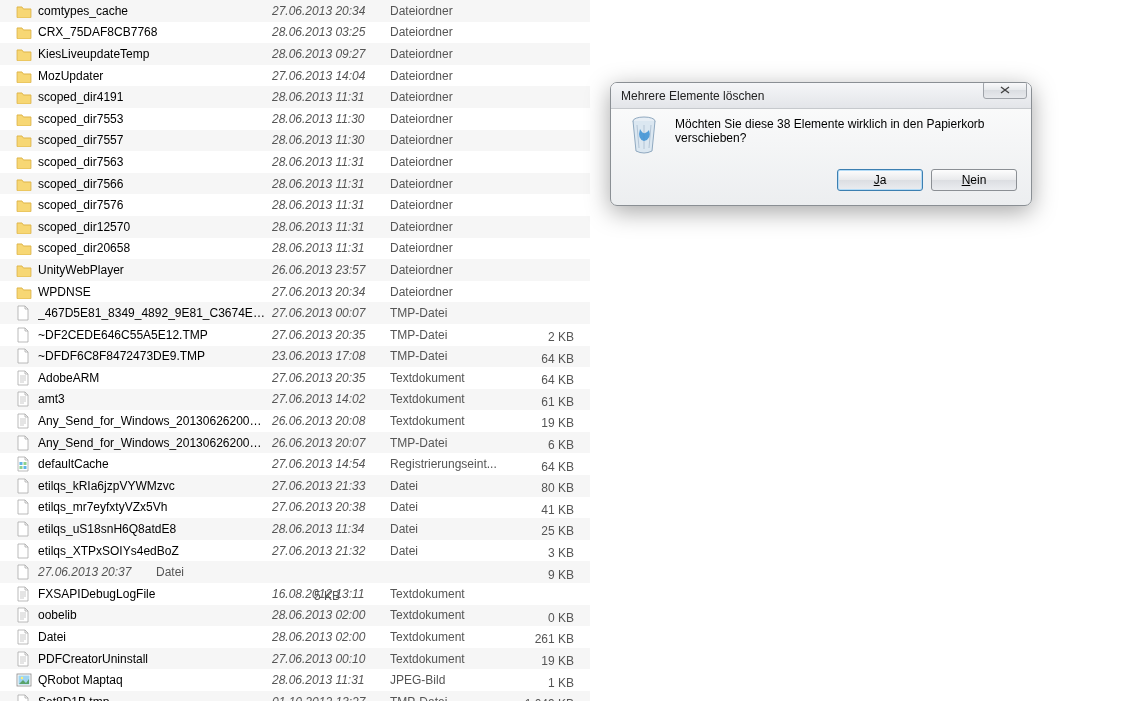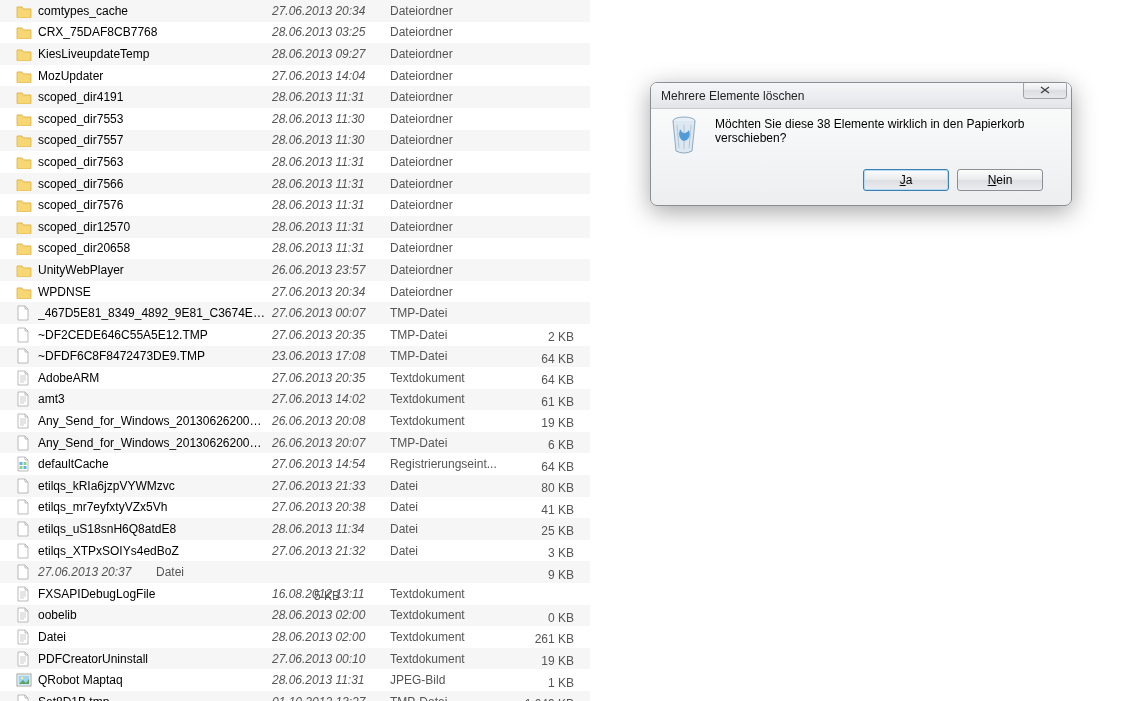--- a/index.html
+++ b/index.html
@@ -61,21 +61,20 @@
   .dialog {
     position: absolute;
     left: 610px;
     top: 82px;
     width: 422px;
     background: linear-gradient(#fdfdfd,#eceef0);
     border: 1px solid #8a8f94;
     border-radius: 7px;
     box-shadow: 0 6px 24px rgba(0,0,0,0.35);
     overflow: hidden;
-    margin-left: 40px;
   }
   .dlg-title-row {
     display: flex;
     align-items: center;
     height: 26px;
     padding-left: 10px;
     padding-right: 4px;
     background: linear-gradient(#f5f6f8,#e3e5e9);
     border-bottom: 1px solid #c6c9cd;
   }
@@ -109,21 +108,21 @@
   .dlg-msg {
     flex:1;
     color:#000;
     font-size:12px;
     padding-top:2px;
   }
   .dlg-buttons {
     display:flex;
     justify-content:flex-end;
     gap:8px;
-    padding:6px 28px 14px 14px;
+    padding:6px 14px 14px 14px;
   }
   .dlg-buttons button {
     width: 86px;
     height: 22px;
     font-family: inherit;
     font-size: 12px;
     background: linear-gradient(#fdfdfd,#e9eaec 49%,#dcdee2 50%,#ebedf0);
     border: 1px solid #8b8f94;
     border-radius: 3px;
     cursor: pointer;

